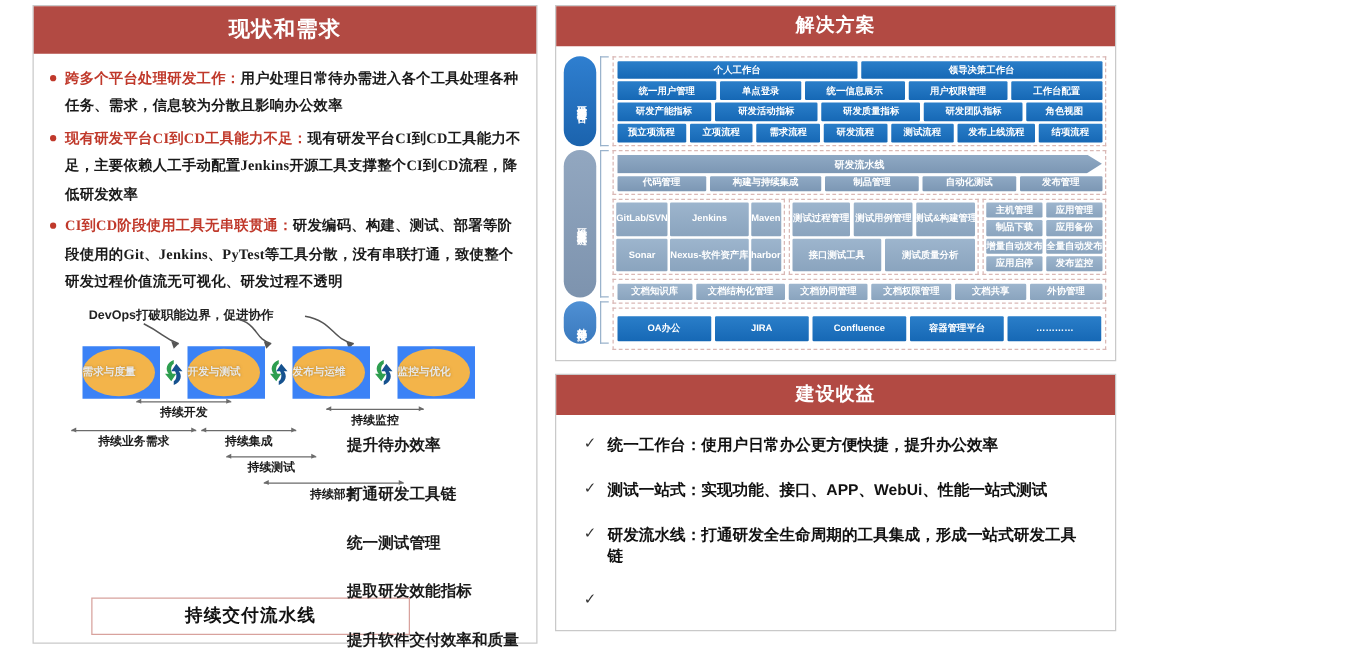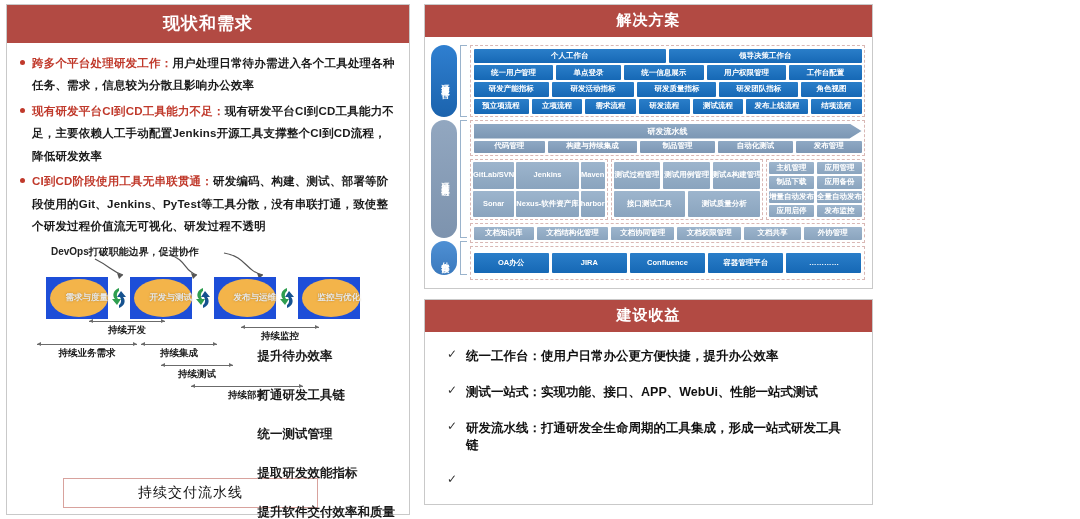--- a/index.html
+++ b/index.html
@@ -2,21 +2,21 @@
 <html><head>
 <meta charset="utf-8">
 <style>
   * { box-sizing: border-box; margin: 0; padding: 0; }
   html, body {
     width: 1080px; height: 519px;
     background: #ffffff;
     font-family: "Liberation Sans", "DejaVu Sans", sans-serif;
     overflow: hidden;
   }
-  .page { position: relative; width: 879px; height: 519px; display: flex; gap: 14px; padding: 4px 6px; }
+  .page { position: relative; width: 879px; height: 519px; display: flex; gap: 14px; padding: 4px 6px; margin-left: 20px; }
 
   
   .card { border: 1px solid #c9c9c9; background: #fff; display: flex; flex-direction: column; }
   .card-header {
     background: #b24a43;
     color: #ffffff;
     font-weight: bold;
     text-align: center;
     letter-spacing: 1px;
   }
@@ -29,42 +29,43 @@
   .bullet-list { }
   .bullet {
     position: relative;
     padding-left: 13px;
     font-size: 11.5px;
     font-weight: bold;
     color: #1a1a1a;
     line-height: 1.95;
     margin-bottom: 3px;
     letter-spacing: .2px;
+    font-family: Liberation Serif, serif;
   }
   .bullet::before {
     content: "";
     position: absolute;
     left: 1px; top: 8px;
     width: 5px; height: 5px; border-radius: 50%;
     background: #c0392b;
   }
   .bullet .lead { color: #c0392b; }
 
   
   .devops { position: relative; margin-top: 8px; height: 145px; }
   .devops-note {
     position: absolute; left: 32px; top: 0;
     font-size: 10px; font-weight: bold; color: #222;
     white-space: nowrap;
   }
   .stages { position: absolute; left: 27px; top: 32px; display: flex; align-items: center; }
   .stage {
     width: 62px; height: 42px;
-    background: #1d4ed8;
-    display: flex; align-items: center; justify-content: flex-end;
+    background: #3b82f6;
+    display: flex; align-items: center; justify-content: flex-start;
     position: relative;
   }
   .stage .oval {
     width: 58px; height: 38px; border-radius: 50%;
     background: #f0b martialis;
   }
   .stage .oval { background: #f3b44a; }
   .stage .stage-label {
     position: absolute;
     font-size: 8.5px; font-weight: bold; color: #e8e8e8;
@@ -81,25 +82,25 @@
     border-top: 2.5px solid transparent; border-bottom: 2.5px solid transparent;
   }
   .span-line::before { left: 0; border-right: 4px solid #6b6b6b; }
   .span-line::after { right: 0; border-left: 4px solid #6b6b6b; }
   .span-text {
     text-align: center; font-size: 9.5px; font-weight: bold; color: #1a1a1a;
     margin-top: 2px; white-space: nowrap;
   }
 
   .pipeline-box {
-    position: absolute; left: 56px; bottom: 6px;
+    position: absolute; left: 46px; bottom: 6px;
     width: 255px; height: 30px;
     border: 1px solid #d8a29d;
     display: flex; align-items: center; justify-content: center;
-    font-size: 14px; font-weight: normal; color: #111;
+    font-size: 14px; font-weight: bold; color: #111;
     letter-spacing: 1px;
   }
 
   .benefits-col {
     position: absolute; right: 14px; top: 305px;
     display: flex; flex-direction: column; gap: 22px;
   }
   .benefit-line { font-size: 12.5px; font-weight: bold; color: #1a1a1a; white-space: nowrap; }
 
   

